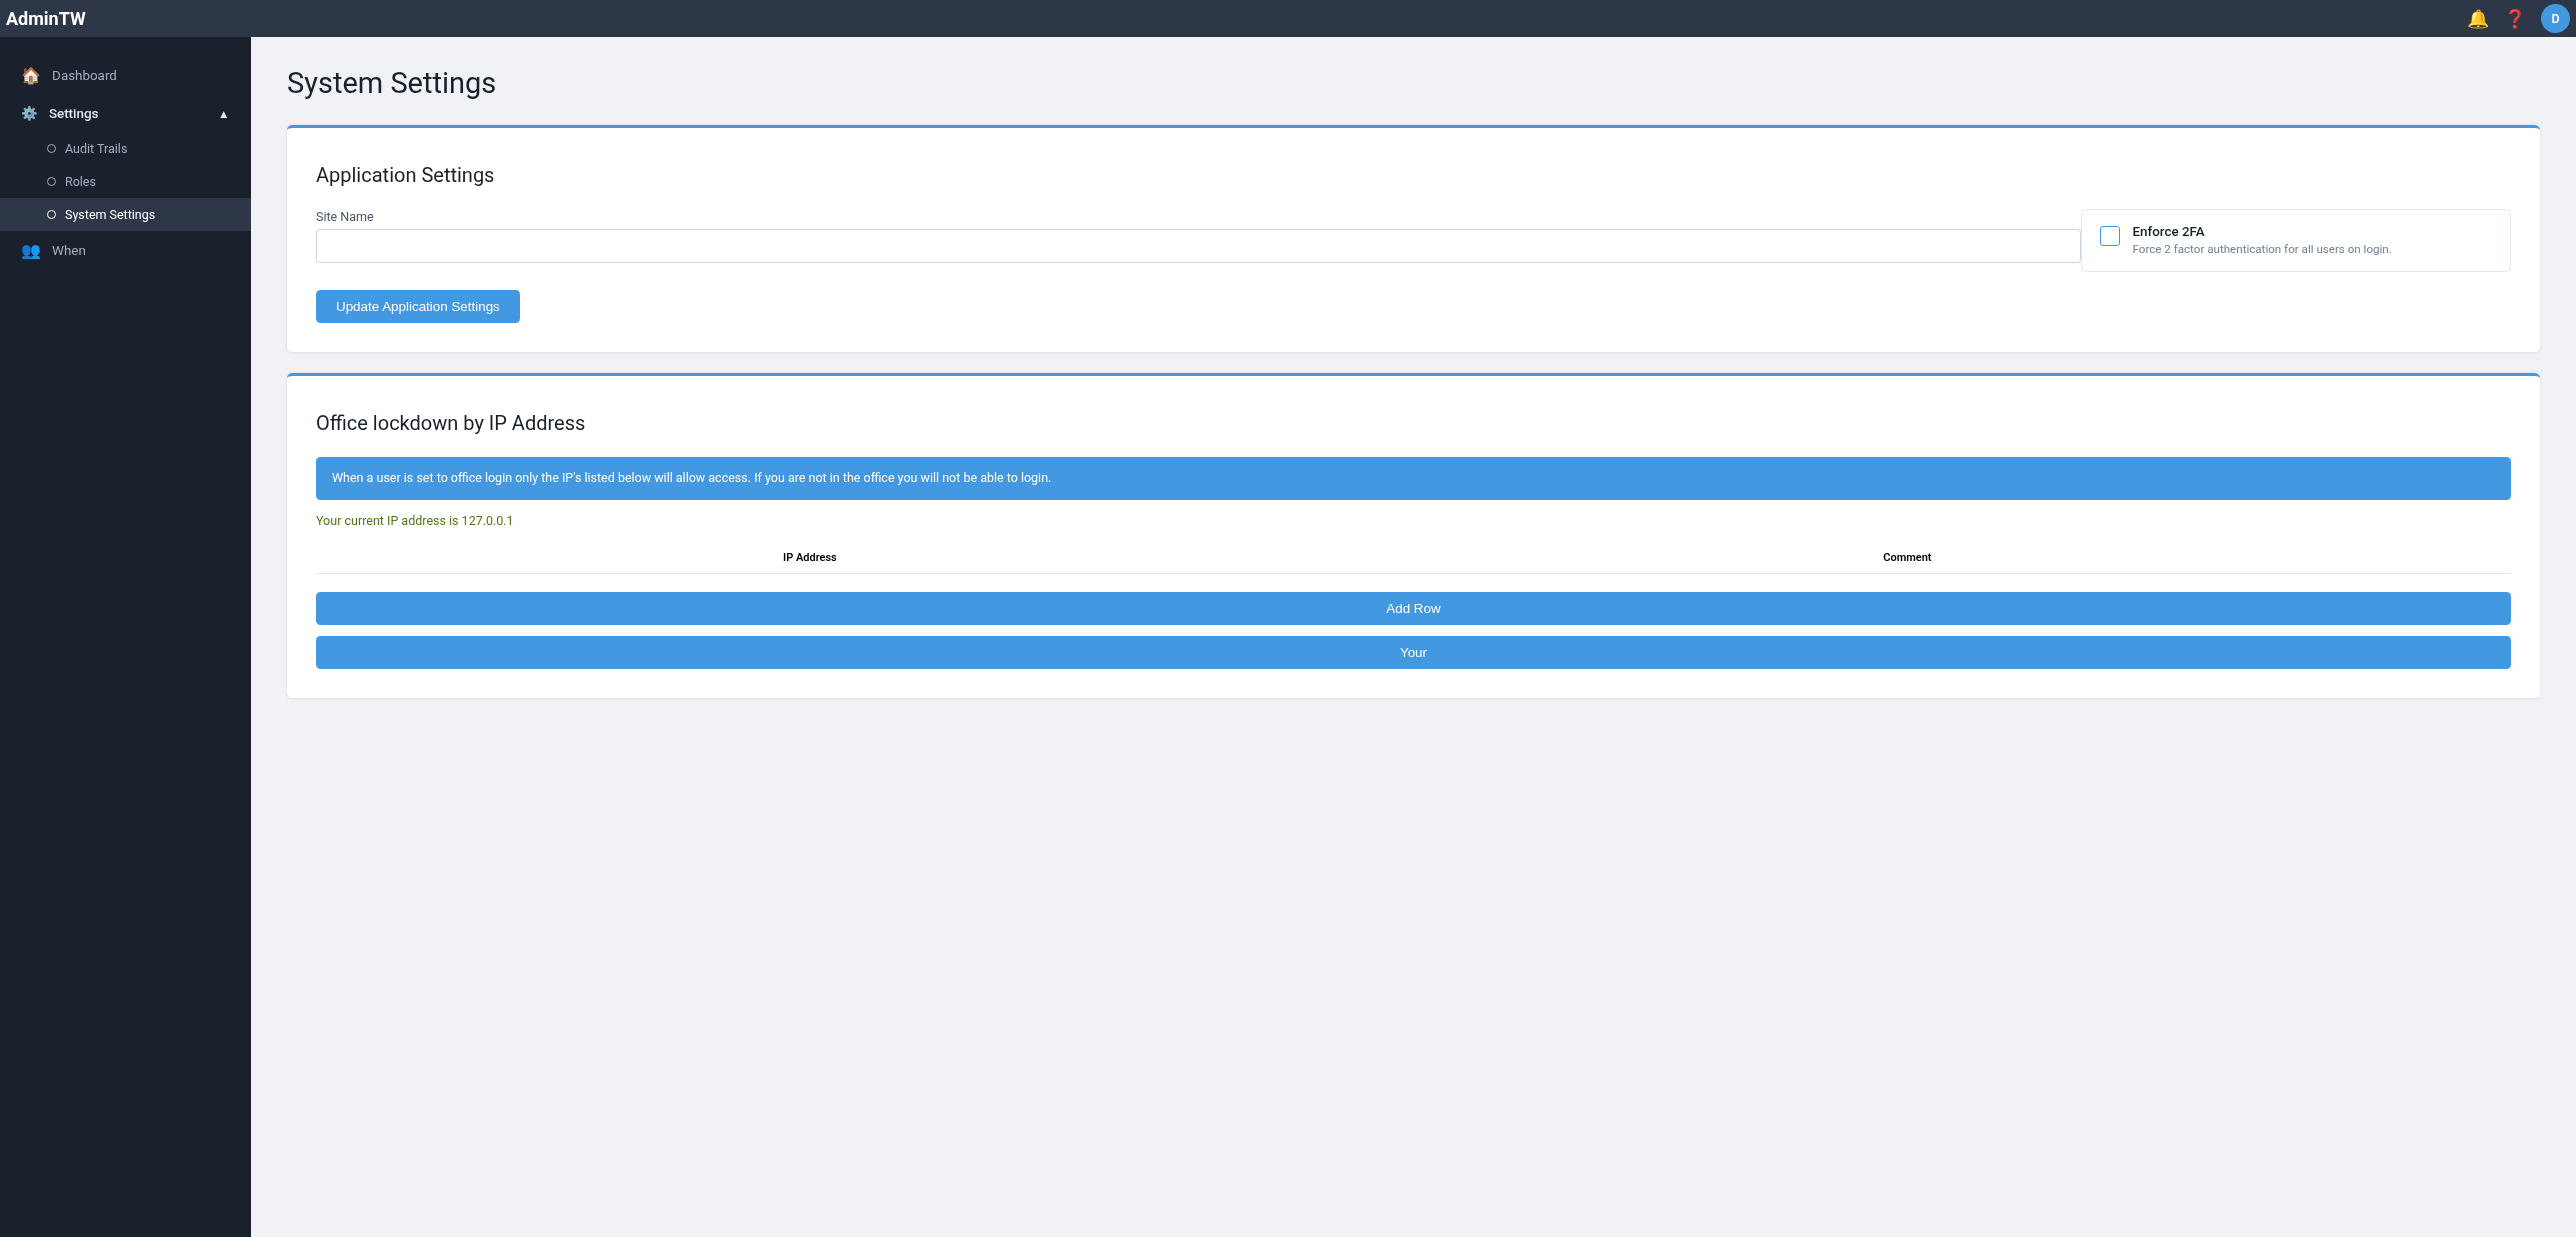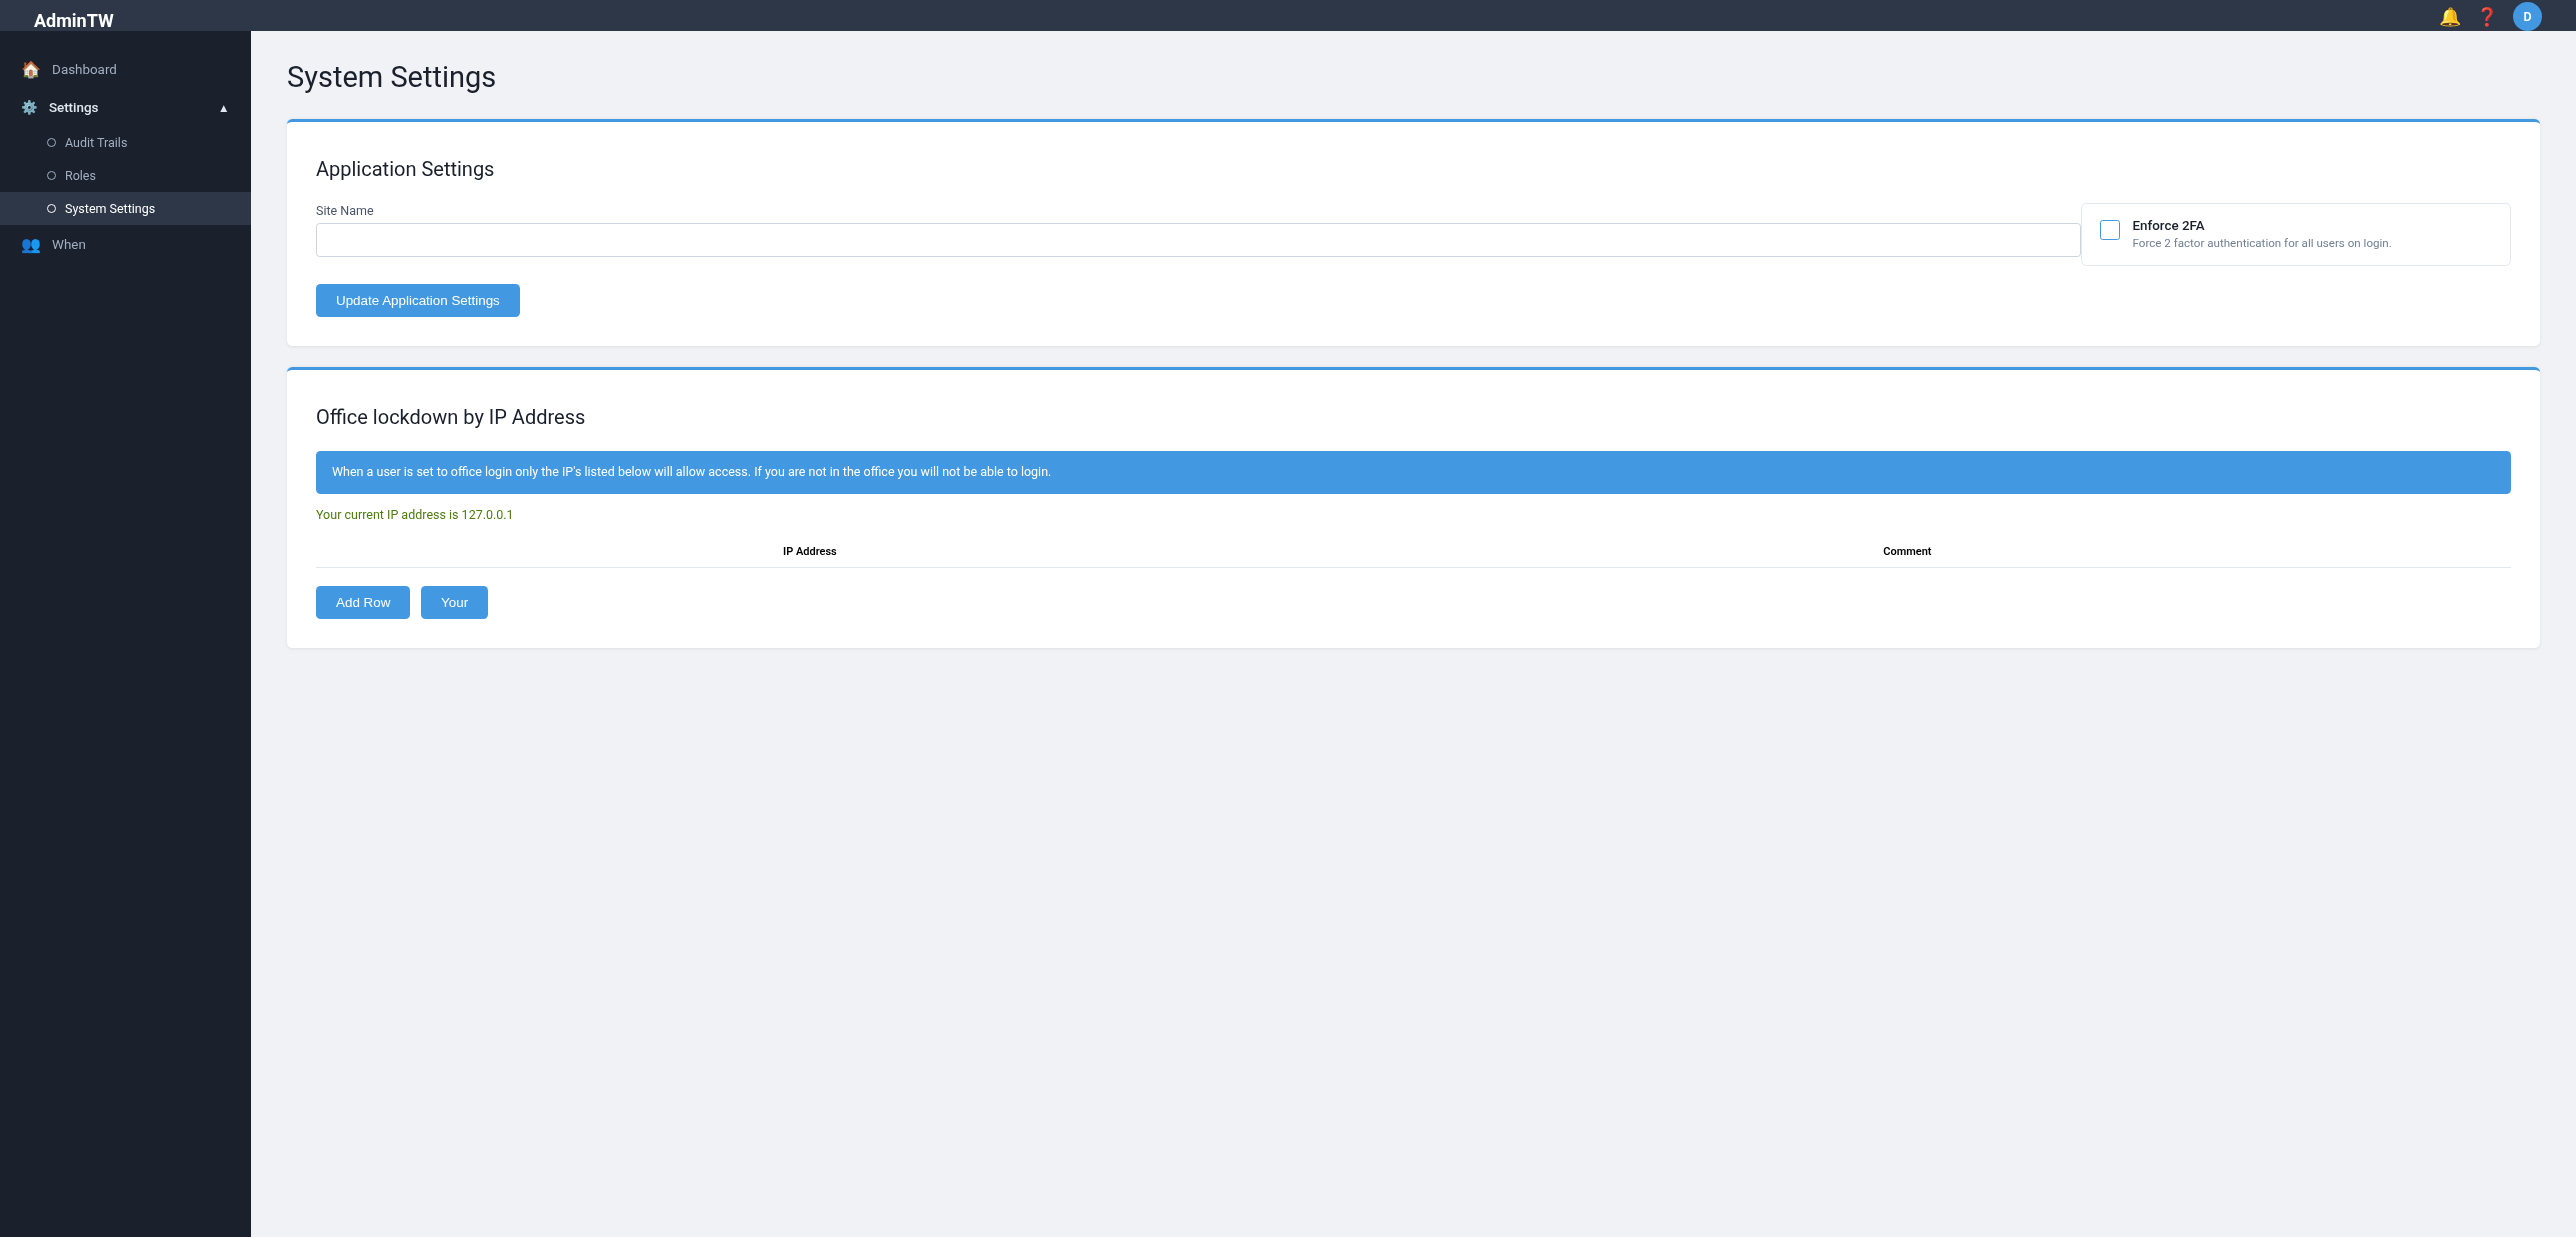--- a/index.html
+++ b/index.html
@@ -1,25 +1,25 @@
 <!DOCTYPE html>
 <html style="font-size:14.3px"><head>
   <meta charset="utf-8">
   <style>
     * { box-sizing: border-box; margin: 0; padding: 0; }
     body { font-family: -apple-system, BlinkMacSystemFont, 'Segoe UI', Roboto, sans-serif; display: flex; flex-direction: column; height: 100vh; background: #f0f2f5; }
 
     
     .topbar {
-      height: 31px;
+      height: 37px;
       background: #2d3748;
       display: flex;
-      align-items: flex-end;
+      align-items: center;
       justify-content: space-between;
-      padding: 0 34px;
+      padding: 0 6px;
       flex-shrink: 0;
     }
     .topbar-brand {
       color: #fff;
       font-weight: 700;
       font-size: 18px;
     }
     .topbar-icons {
       display: flex;
       align-items: center;
@@ -231,20 +231,21 @@
       padding: 9px 14.3px;
       border-bottom: 1.8px solid #e2e8f0;
     }
     .ip-table th:first-child { width: 45%; }
     .ip-table th:last-child { width: 55%; }
 
     .btn-row {
       display: flex;
       gap: 10.7px;
       margin-top: 3.6px;
+      flex-direction: column;
     }
   </style>
 </head>
 <body>
 
 <div class="topbar">
   <span class="topbar-brand">AdminTW</span>
   <div class="topbar-icons">
     <span class="topbar-icon" title="Notifications">🔔</span>
     <span class="topbar-icon" title="Help">❓</span>

